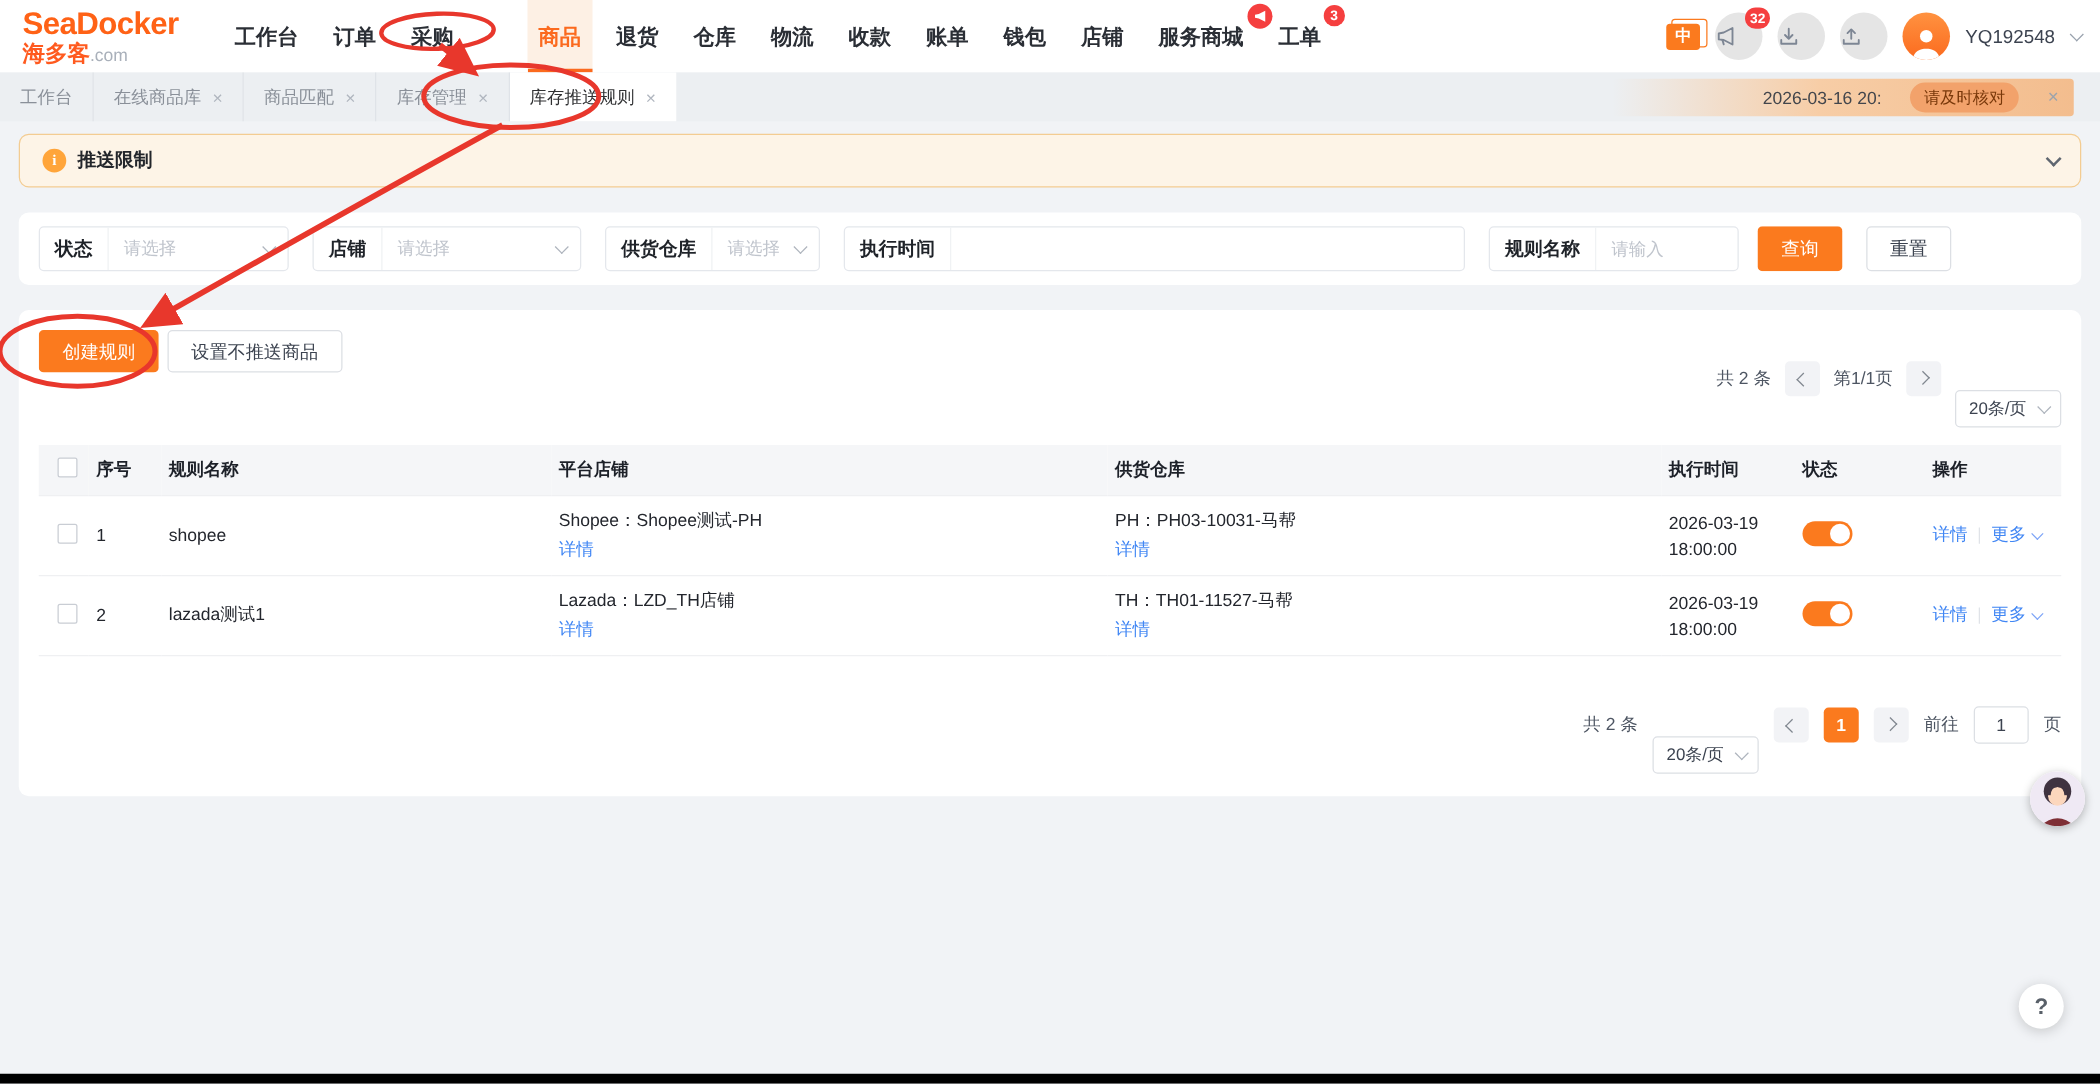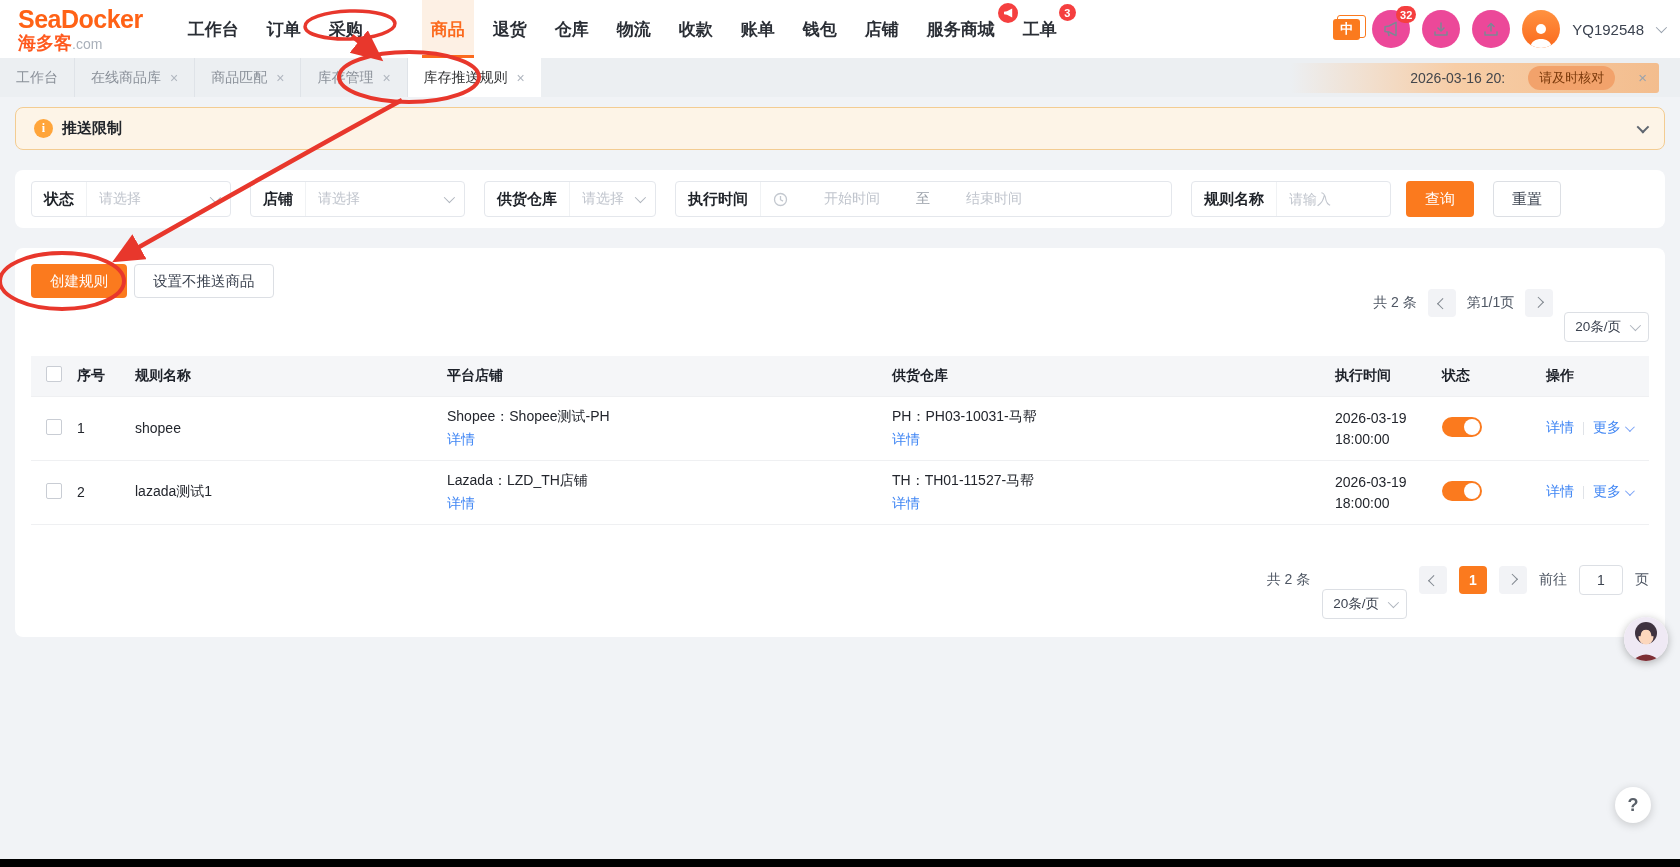--- a/index.html
+++ b/index.html
@@ -23,22 +23,22 @@
   .count-badge { position:absolute; top:4px; right:-10px; min-width:17px; height:17px; padding:0 4px;
                  background:#f53f3f; color:#fff; font-size:11px; font-weight:700; border-radius:9px;
                  display:flex; align-items:center; justify-content:center; }
   .mall-badge { position:absolute; top:3px; right:-14px; width:20px; height:20px; border-radius:50%;
                 background:#f53f3f; display:flex; align-items:center; justify-content:center; }
   .topnav-right { margin-left:auto; display:flex; align-items:center; gap:12px; }
   .lang-ico { position:relative; width:27px; height:21px; background:#fb7a1e; border-radius:3px;
               color:#fff; font-size:13px; font-weight:700; display:flex; align-items:center; justify-content:center; cursor:pointer; }
   .lang-ico::before { content:""; position:absolute; left:4px; top:-4px; width:27px; height:21px;
                       border:1.5px solid #fb7a1e; border-radius:3px; z-index:-1; background:#fff; }
-  .ico-circle { position:relative; width:38px; height:38px; border-radius:50%; background:#ec4899;
-                display:flex; align-items:center; justify-content:center; cursor:pointer; }
+  .ico-circle { position:relative; width:38px; height:38px; border-radius:50%; background:#e5e5e5;
+                display:flex; align-items:center; cursor:pointer; }
   .ico-circle .count-badge { top:-4px; right:-6px; }
   .user-avatar { width:38px; height:38px; border-radius:50%; background:linear-gradient(180deg,#ff9240,#fb6a1e);
                  display:flex; align-items:flex-end; justify-content:center; overflow:hidden; cursor:pointer; }
   .username { font-size:15px; color:#3c4350; cursor:pointer; }
   .caret { width:8px; height:8px; border-right:1.6px solid #98a1ad; border-bottom:1.6px solid #98a1ad;
            transform:rotate(45deg) translateY(-2px); cursor:pointer; }
 
   
   .tabbar { height:39px; background:#eceff2; display:flex; align-items:stretch; position:relative; z-index:2; }
   .tab { display:flex; align-items:center; gap:9px; padding:0 16px; font-size:14px; color:#8a9099;
@@ -273,29 +273,20 @@
     </div>
     <div class="fgroup g-wh">
       <span class="flabel">供货仓库</span>
       <span class="ffield">
         <span>请选择</span>
         <span class="sel-caret"></span>
       </span>
     </div>
     <div class="fgroup g-time">
       <span class="flabel">执行时间</span>
-      <span class="ffield">
-        <svg width="15" height="15" viewBox="0 0 15 15" fill="none" stroke="#c3c8cf" stroke-width="1.3">
-            <circle cx="7.5" cy="7.5" r="6"></circle>
-            <path d="M7.5 4v3.7l2.5 1.4"></path>
-          </svg>
-        <span class="time-slot">开始时间</span>
-        <span class="time-mid">至</span>
-        <span class="time-slot">结束时间</span>
-      </span>
     </div>
     <div class="fgroup g-rule">
       <span class="flabel">规则名称</span>
       <span class="ffield">
         <input class="rule-input" type="text" placeholder="请输入" style="">
       </span>
     </div>
     <button class="btn btn-primary btn-search">查询</button>
     <button class="btn btn-plain">重置</button>
   </div>

